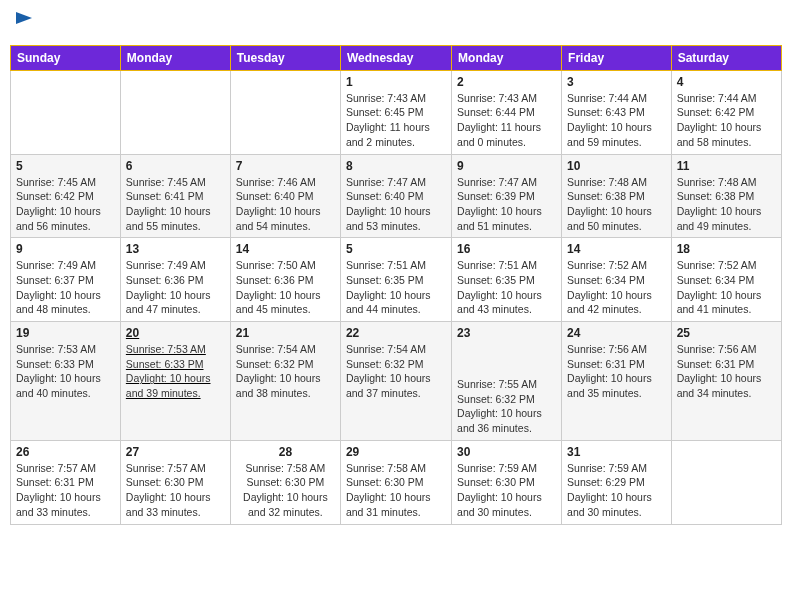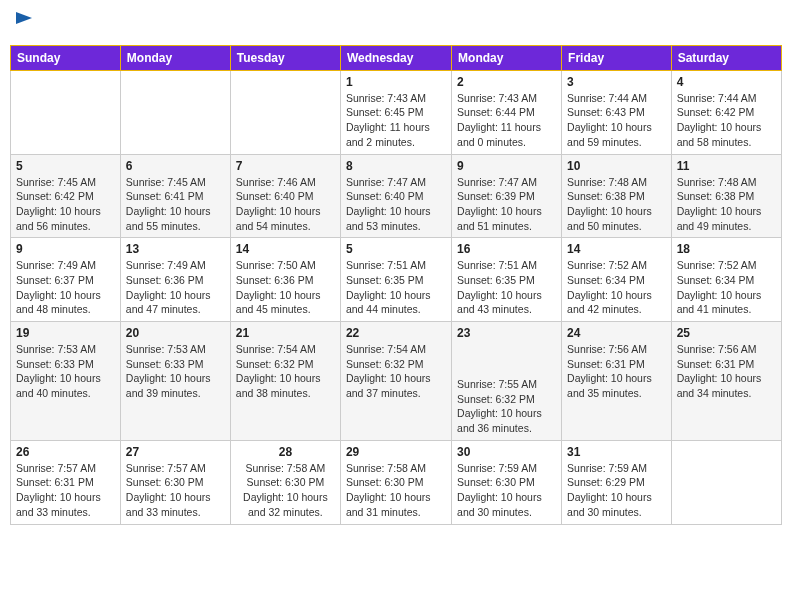--- a/index.html
+++ b/index.html
@@ -232,21 +232,21 @@
 Daylight: 10 hours and 41 minutes.</div>
         </td>
       </tr>
       <tr>
         <td style="background: rgb(245, 245, 245);">
           <span class="day-number">19</span>
           <div class="day-info" style="white-space: pre-line;">Sunrise: 7:53 AM
 Sunset: 6:33 PM
 Daylight: 10 hours and 40 minutes.</div>
         </td>
-        <td style="background: rgb(245, 245, 245);">
+        <td style="background: rgb(245, 245, 245); text-decoration: underline;">
           <span class="day-number">20</span>
           <div class="day-info" style="white-space: pre-line;">Sunrise: 7:53 AM
 Sunset: 6:33 PM
 Daylight: 10 hours and 39 minutes.</div>
         </td>
         <td style="background: rgb(245, 245, 245);">
           <span class="day-number">21</span>
           <div class="day-info" style="white-space: pre-line;">Sunrise: 7:54 AM
 Sunset: 6:32 PM
 Daylight: 10 hours and 38 minutes.</div>

